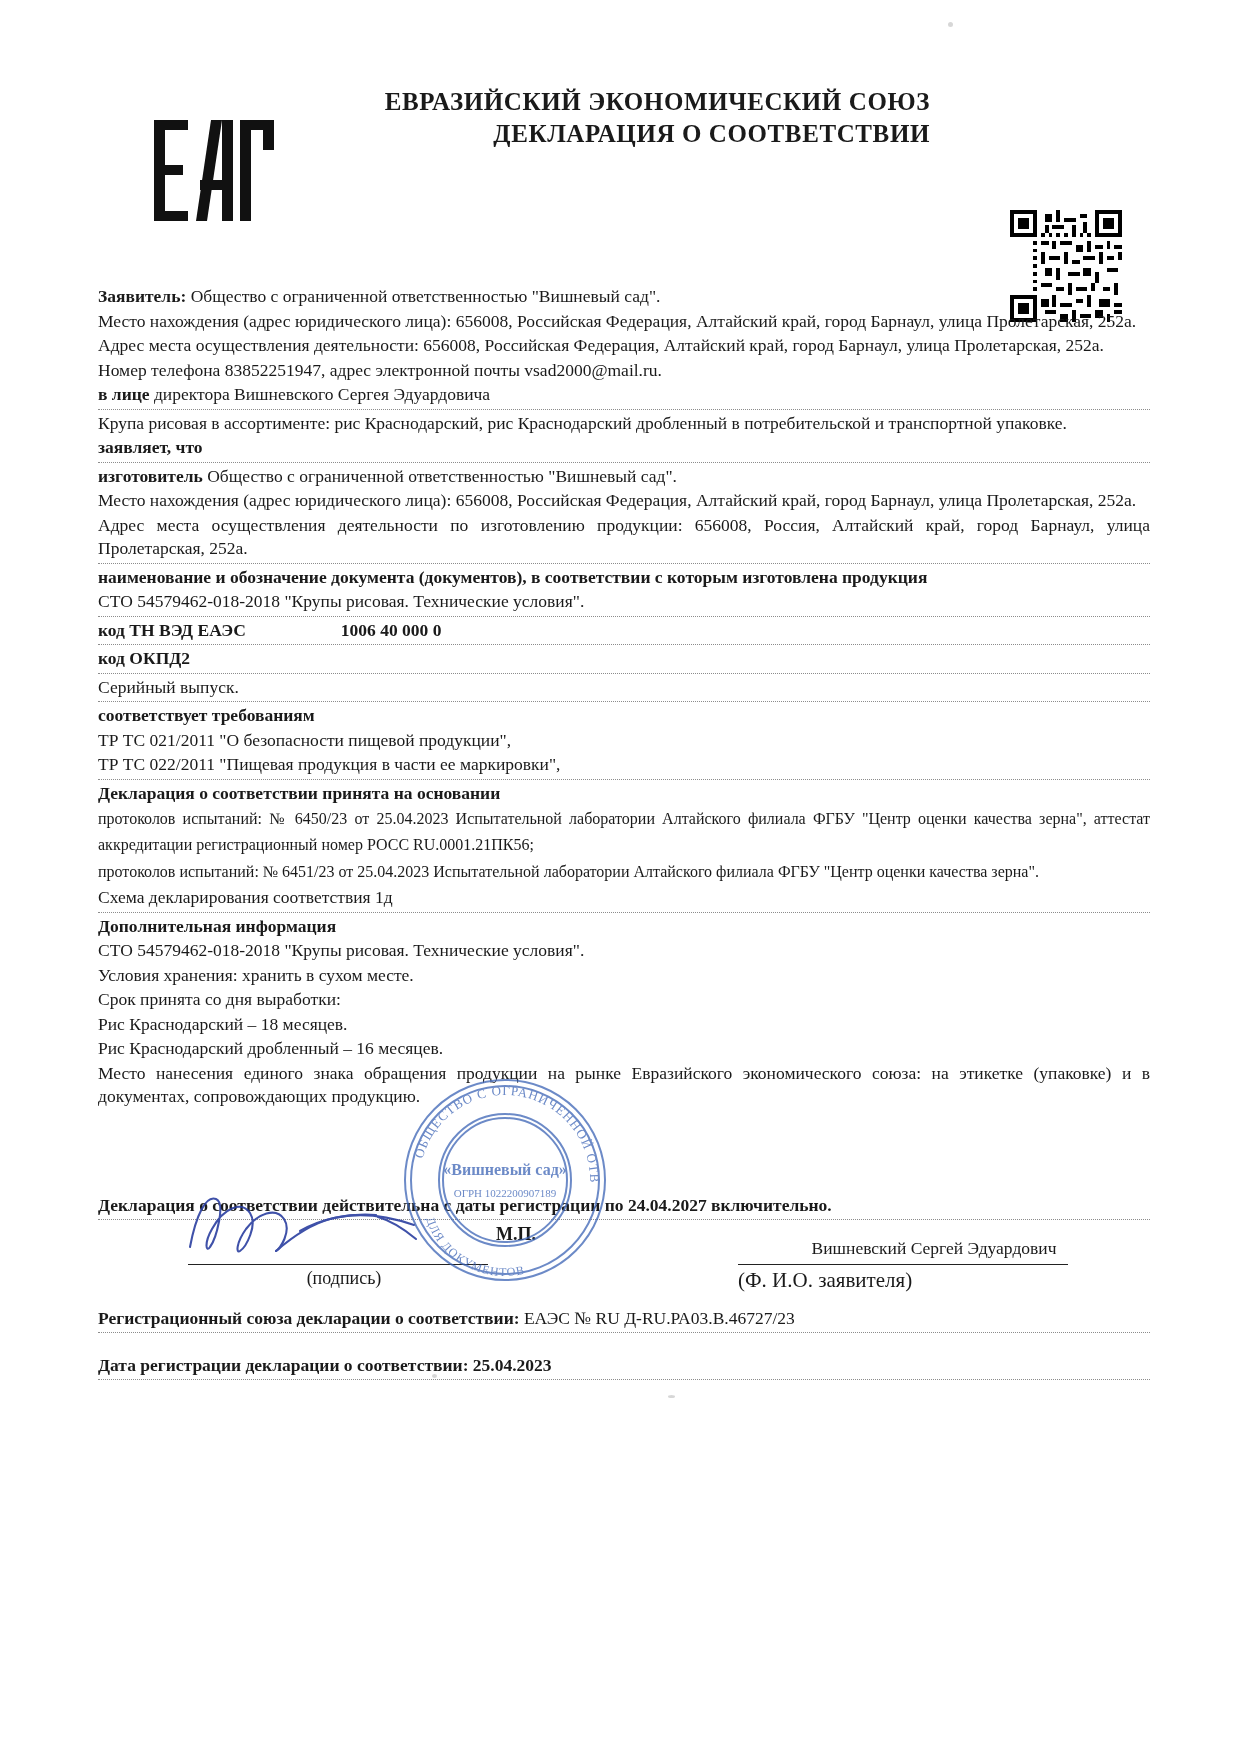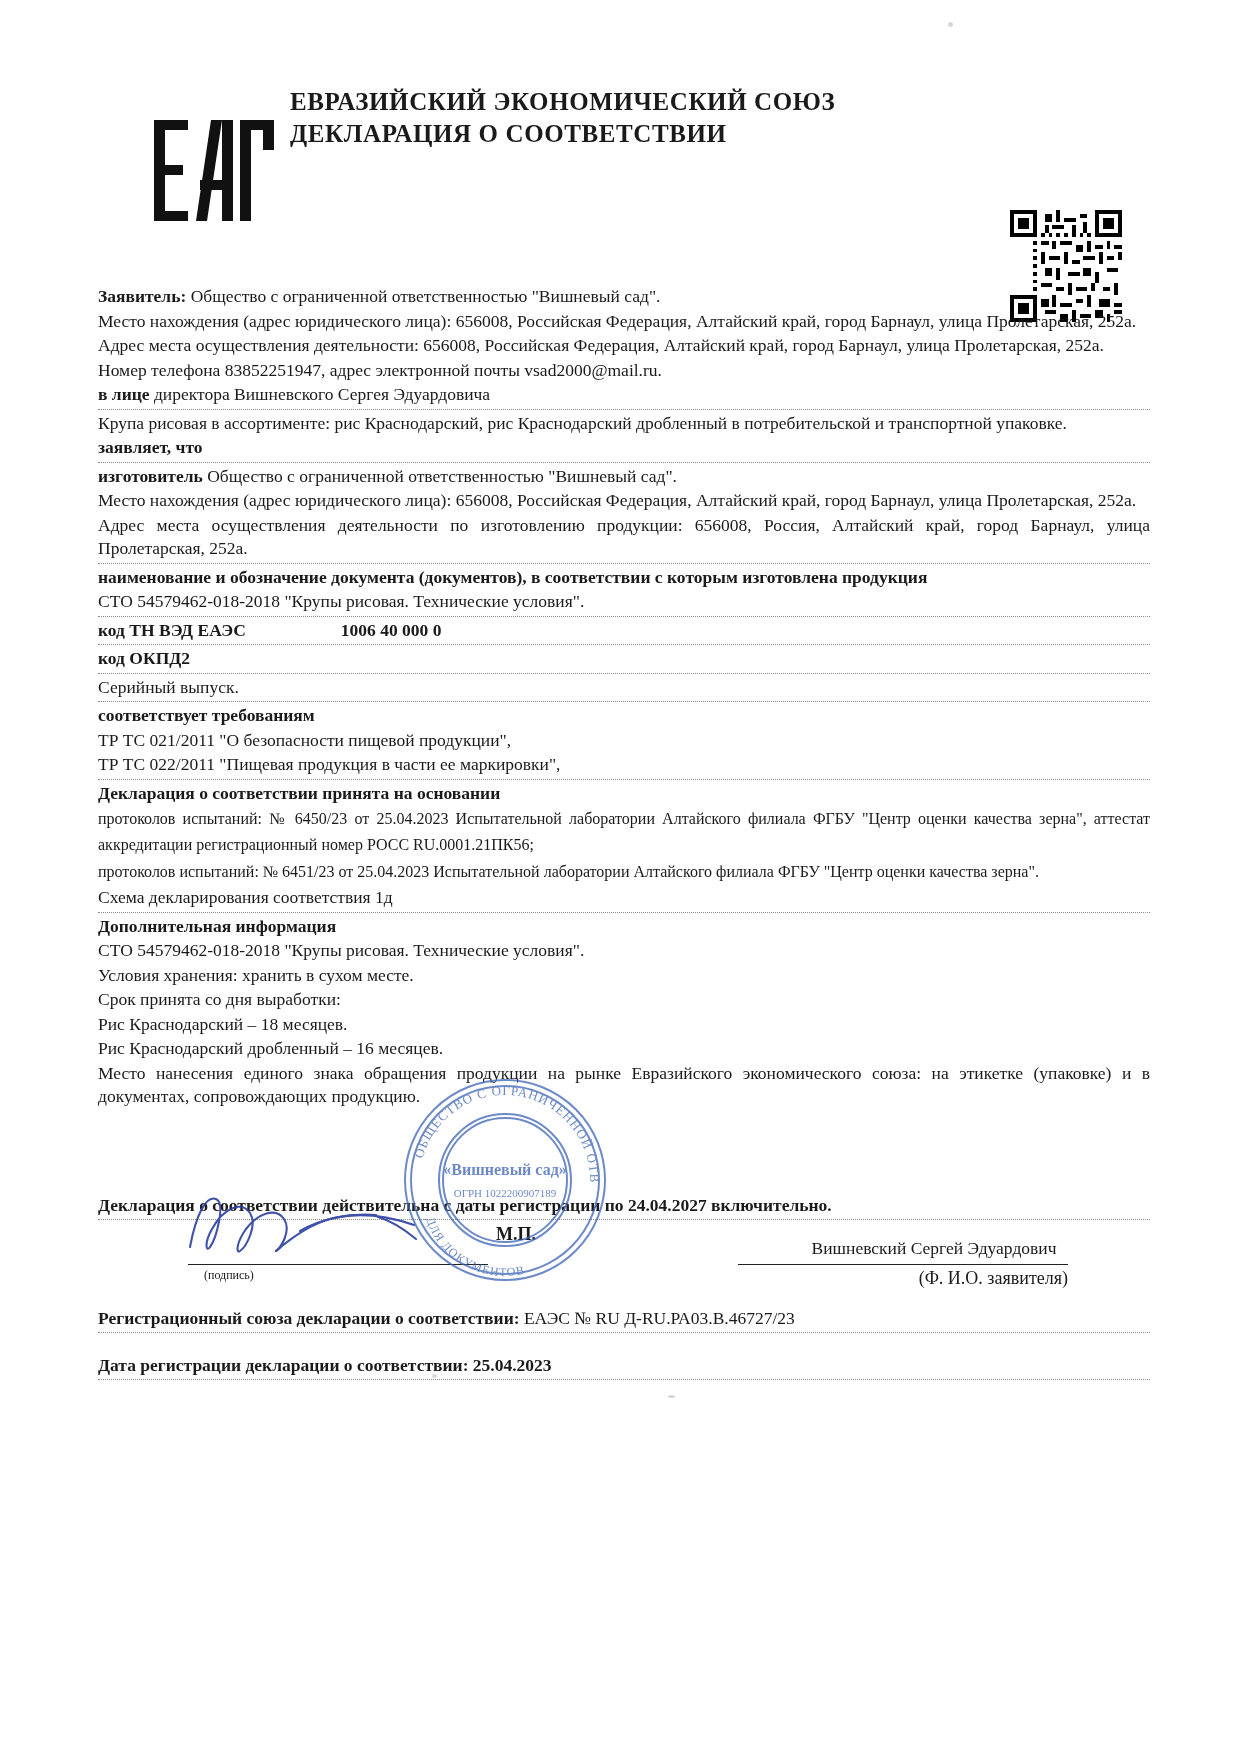--- a/index.html
+++ b/index.html
@@ -36,21 +36,21 @@
     width: 125px;
     height: 105px;
   }
   .eac-mark svg { display: block; }
 
   .title-block {
     position: absolute;
     left: 290px;
     top: 8px;
     width: 640px;
-    text-align: left;
+    text-align: right;
   }
   .title-line {
     font-size: 25px;
     font-weight: bold;
     letter-spacing: 0.6px;
     line-height: 32px;
     white-space: nowrap;
   }
 
   .qr {
@@ -147,32 +147,33 @@
   .sig-name {
     position: absolute;
     left: 671px;
     top: 18px;
     width: 330px;
     text-align: center;
     font-size: 17.5px;
   }
   .cap-left {
     position: absolute;
-    left: 106px;
+    left: 96px;
     top: 48px;
     width: 300px;
-    font-size: 12px;
+    text-align: center;
+    font-size: 18px;
   }
   .cap-right {
     position: absolute;
     left: 640px;
     top: 48px;
     width: 330px;
-    text-align: right;
-    font-size: 18px;
+    text-align: left;
+    font-size: 21px;
   }
   .reg-line {
     margin-top: 26px;
     border-bottom: 1px dotted #8c8c8c;
     padding-bottom: 3px;
   }
   .reg-line .lbl { font-weight: bold; }
   .date-line {
     margin-top: 22px;
     font-weight: bold;

